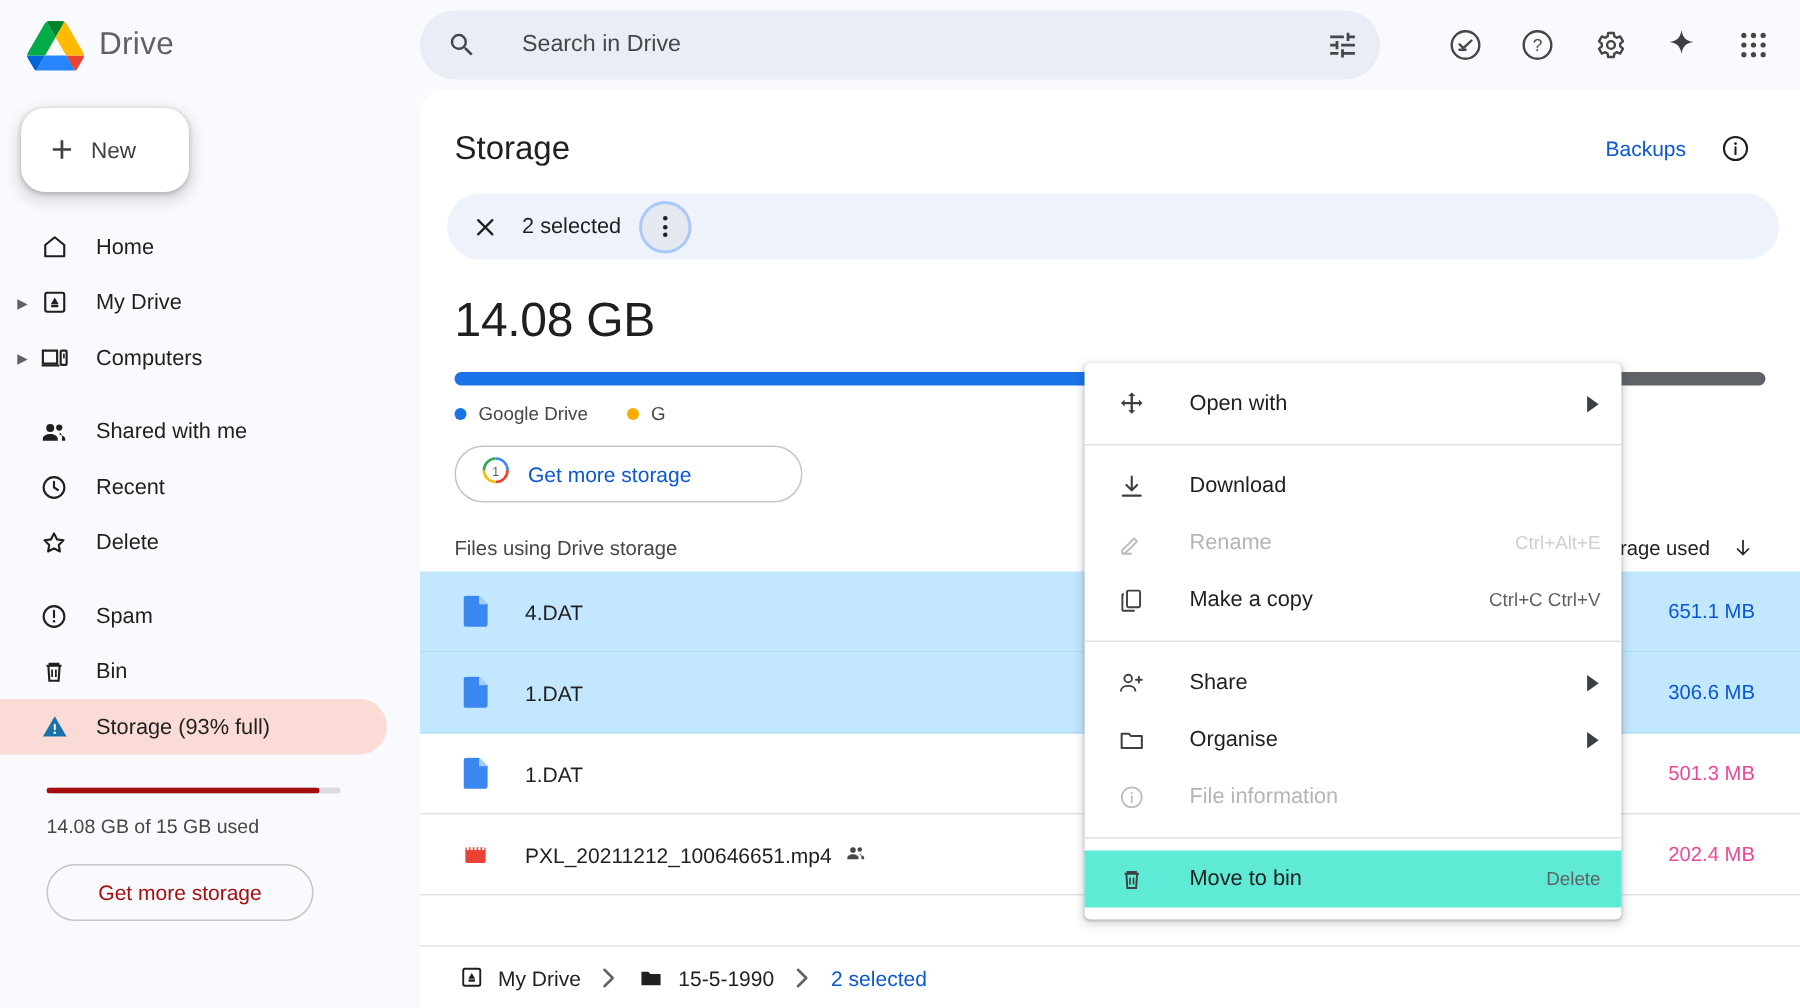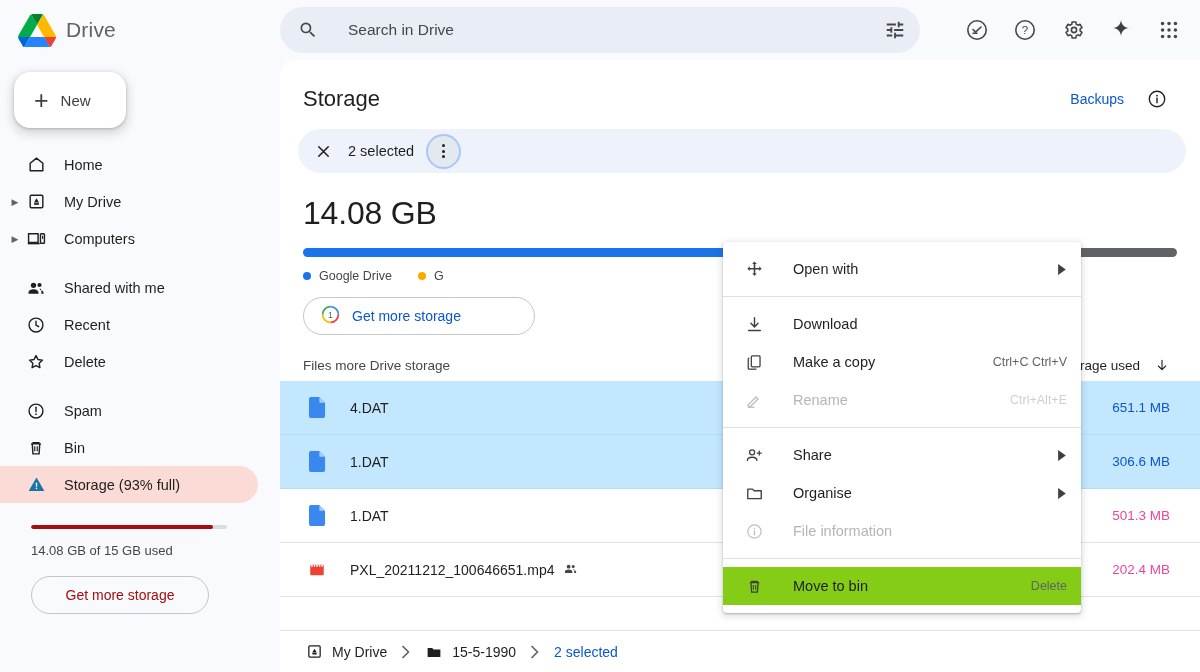--- a/index.html
+++ b/index.html
@@ -119,21 +119,21 @@
   .crumb.current { color: #0b57d0; }
   .crumb-sep { color: #5f6368; font-size: 13px; display: flex; align-items: center; }
 
   
   .ctx-menu {
     position: absolute; left: 443px; top: 182px; width: 358px; background: #fff;
     border-radius: 4px; box-shadow: 0 2px 6px 2px rgba(60,64,67,.15), 0 1px 2px rgba(60,64,67,.3);
     padding: 8px 0; z-index: 50;
   }
   .ctx-item { display: flex; align-items: center; height: 38px; padding: 0 14px 0 20px; cursor: pointer; }
-  .ctx-item.highlight { background: #84cc16; }
+  .ctx-item.highlight { background: #5eead4; }
   .ctx-item.disabled { cursor: default; }
   .ctx-icon { width: 22px; flex: 0 0 22px; display: flex; align-items: center; justify-content: center; color: #3c4043; }
   .ctx-item.disabled .ctx-icon { color: #bdbdbd; }
   .ctx-label { margin-left: 28px; font-size: 14.5px; color: #1f1f1f; }
   .ctx-item.disabled .ctx-label { color: #b5b5b5; }
   .ctx-accel { margin-left: auto; font-size: 12.5px; color: #5f6368; }
   .ctx-item.disabled .ctx-accel { color: #cfcfcf; }
   .ctx-arrow { margin-left: auto; color: #3c4043; font-size: 10px; display: flex; align-items: center; }
   .ctx-sep { height: 1px; background: #e0e0e0; margin: 8px 0; }
 </style>
@@ -388,21 +388,21 @@
             <circle cx="12" cy="12" r="9" fill="none" stroke="#fbbc04" stroke-width="2" stroke-dasharray="14 42" stroke-dashoffset="-14"></circle>
             <circle cx="12" cy="12" r="9" fill="none" stroke="#34a853" stroke-width="2" stroke-dasharray="14 42" stroke-dashoffset="-28"></circle>
             <circle cx="12" cy="12" r="9" fill="none" stroke="#4285f4" stroke-width="2" stroke-dasharray="14 42" stroke-dashoffset="-42"></circle>
             <text x="12" y="16" text-anchor="middle" font-size="10" font-family="Liberation Sans, sans-serif" fill="#5f6368">1</text>
           </svg>
         </span>
         <span class="g1-label">Get more storage</span>
       </div>
 
       <div class="list-head">
-        <span class="list-head-left">Files more Drive storage</span>
+        <span class="list-head-left">Files using Drive storage</span>
         <span class="list-head-right">
           <span>Storage used</span>
           <svg width="16" height="16" viewBox="0 0 24 24">
               <path stroke="#1f1f1f" stroke-width="1.7" stroke-linecap="round" stroke-linejoin="round" fill="none" d="M12 5v14M6.5 13.5L12 19l5.5-5.5"></path>
             </svg>
         </span>
       </div>
 
       <div class="file-rows" id="file-rows">
           <div class="file-row selected">
@@ -481,39 +481,39 @@
           </div>
           <div class="ctx-sep"></div>
           <div class="ctx-item">
             <span class="ctx-icon">
               <svg width="19" height="19" viewBox="0 0 24 24">
                 <path fill="none" stroke="currentColor" stroke-width="1.8" stroke-linecap="round" stroke-linejoin="round" d="M12 3.5v11M7.5 10.5L12 15l4.5-4.5M4.5 19.5h15"></path>
               </svg>
             </span>
             <span class="ctx-label">Download</span>
           </div>
+          <div class="ctx-item disabled">
+            <span class="ctx-icon">
+              <svg width="19" height="19" viewBox="0 0 24 24">
+                <path fill="none" stroke="currentColor" stroke-width="1.7" stroke-linejoin="round" d="M4 17.5l10-10 2.5 2.5-10 10H4z"></path>
+                <path stroke="currentColor" stroke-width="1.7" d="M4 20.5h8"></path>
+              </svg>
+            </span>
+            <span class="ctx-label">Rename</span>
+            <span class="ctx-accel">Ctrl+Alt+E</span>
+          </div>
           <div class="ctx-item">
             <span class="ctx-icon">
               <svg width="19" height="19" viewBox="0 0 24 24">
                 <rect x="8" y="3.5" width="11" height="14" rx="1.3" fill="none" stroke="currentColor" stroke-width="1.6"></rect>
                 <path fill="none" stroke="currentColor" stroke-width="1.6" d="M5.5 6.5H5a.9.9 0 00-.9.9v12.1c0 .5.4.9.9.9h9.5"></path>
               </svg>
             </span>
             <span class="ctx-label">Make a copy</span>
             <span class="ctx-accel">Ctrl+C Ctrl+V</span>
-          </div>
-          <div class="ctx-item disabled">
-            <span class="ctx-icon">
-              <svg width="19" height="19" viewBox="0 0 24 24">
-                <path fill="none" stroke="currentColor" stroke-width="1.7" stroke-linejoin="round" d="M4 17.5l10-10 2.5 2.5-10 10H4z"></path>
-                <path stroke="currentColor" stroke-width="1.7" d="M4 20.5h8"></path>
-              </svg>
-            </span>
-            <span class="ctx-label">Rename</span>
-            <span class="ctx-accel">Ctrl+Alt+E</span>
           </div>
           <div class="ctx-sep"></div>
           <div class="ctx-item">
             <span class="ctx-icon">
               <svg width="19" height="19" viewBox="0 0 24 24">
                 <circle cx="9" cy="8" r="3.2" fill="none" stroke="currentColor" stroke-width="1.6"></circle>
                 <path fill="none" stroke="currentColor" stroke-width="1.6" d="M3 19v-.8c0-2.6 3-4 6-4s6 1.4 6 4v.8"></path>
                 <path stroke="currentColor" stroke-width="1.6" stroke-linecap="round" d="M18 6.5v5M15.5 9h5"></path>
               </svg>
             </span>

